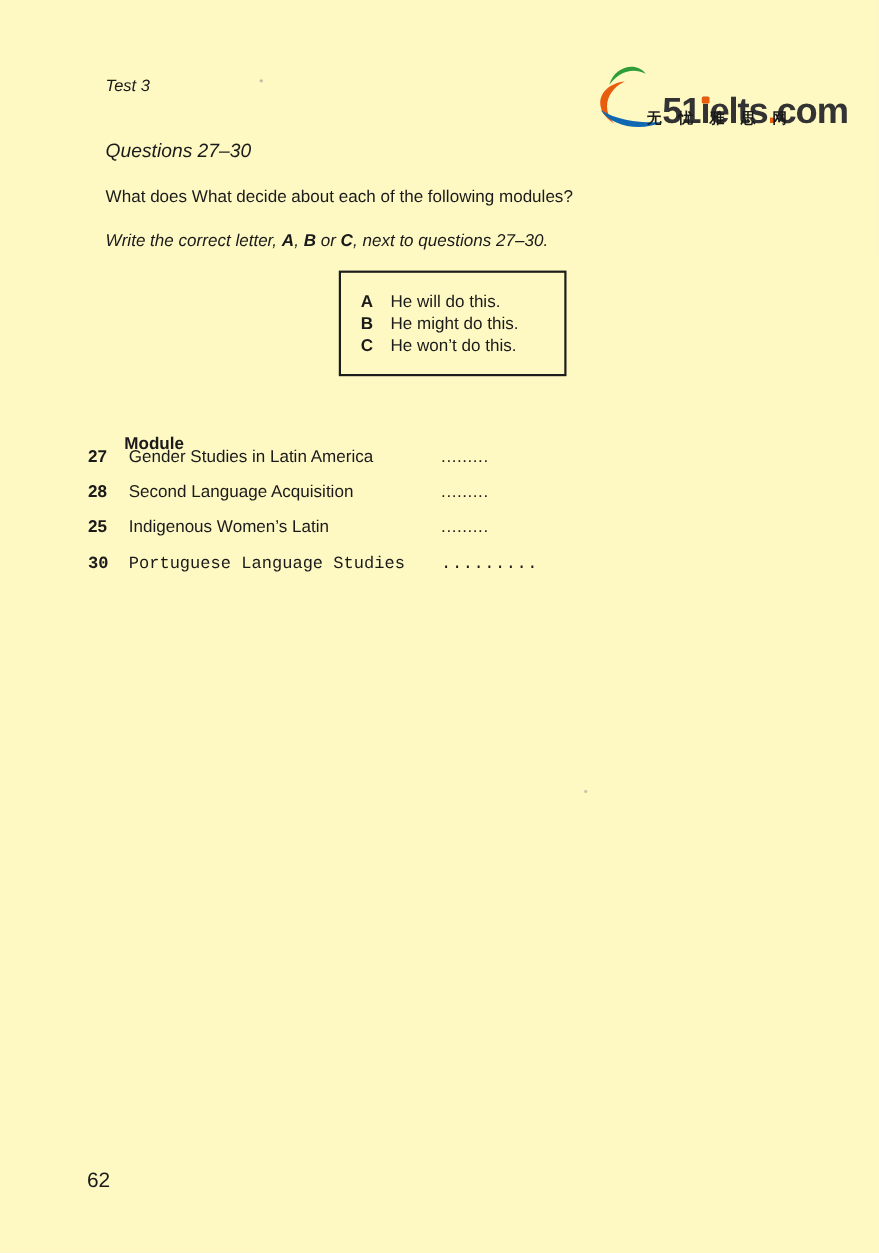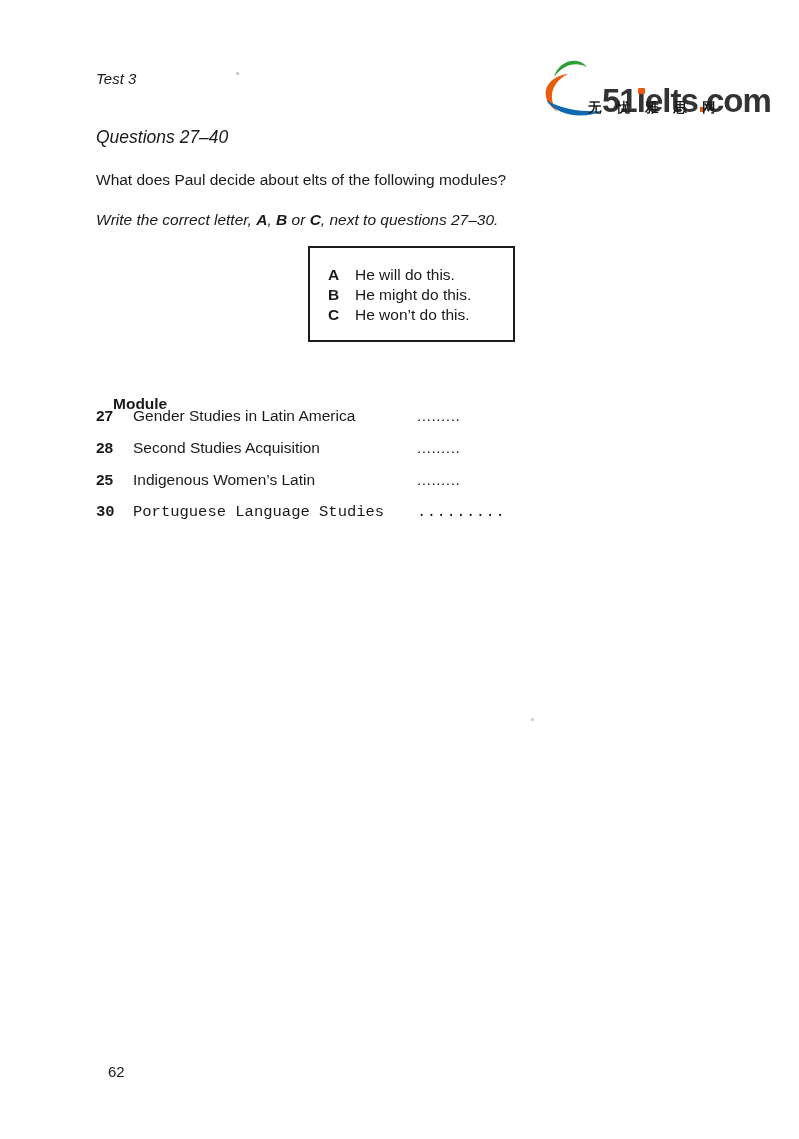--- a/index.html
+++ b/index.html
@@ -1,20 +1,20 @@
 <!DOCTYPE html>
 <html><head>
 <meta charset="utf-8">
 <style>
   html,body{margin:0;padding:0;background:#e8e8e8;}
   .page{
     position:relative;
     width:799px;height:1139px;
     margin:0 auto;
-    background:#ffffff;
+    background:#fef9c3;
     font-family:"Liberation Sans", sans-serif;
     color:#1a1a1a;
     overflow:hidden;
   }
   .abs{position:absolute;}
 
   
   .test-label{left:96px;top:70px;font-style:italic;font-size:15px;}
 
   
@@ -49,27 +49,27 @@
     left:308px;top:246px;width:207px;height:96px;
     border:2px solid #1c1c1c;box-sizing:border-box;
     padding-top:17px;
   }
   .opt-row{display:flex;line-height:20px;font-size:15.5px;}
   .opt-letter{font-weight:bold;margin-left:18px;width:27px;flex:none;}
   .opt-text{flex:none;}
 
   
   .module-heading{left:113px;top:375px;font-weight:bold;font-size:15.5px;margin-top:20px;}
-  .module-row{left:96px;width:420px;height:20px;font-size:15.5px;}
+  .module-row{left:80px;width:420px;height:20px;font-size:15.5px;}
   .module-row .num{position:absolute;left:0;top:0;font-weight:bold;}
   .module-row .title{position:absolute;left:37px;top:0;white-space:nowrap;}
   .module-row .dots{position:absolute;left:321px;top:0;letter-spacing:0.5px;}
 
   
-  .page-number{left:108px;top:1063px;font-size:15px;}
+  .page-number{left:79px;top:1063px;font-size:19px;}
 
   
   .speck{width:3px;height:3px;background:#8a8a8a;border-radius:50%;}
   .speck1{left:236px;top:72px;opacity:.55;}
   .speck2{left:531px;top:718px;opacity:.45;}
 </style>
 </head>
 <body>
 
 <div class="page">
@@ -79,23 +79,23 @@
   <div class="abs logo">
     <svg class="logo-swirl" width="70" height="62" viewBox="0 0 70 62">
       <path d="M16,19 C20,3 40,-3 49,9 C37,3 25,7 16,19 Z" fill="#2f9e38"></path>
       <path d="M30,16 C8,18 -2,40 20,54 C9,42 13,24 30,16 Z" fill="#e85c0e"></path>
       <path d="M8,42 C18,57 44,62 64,53 C46,54 24,52 8,42 Z" fill="#0f68b2"></path>
     </svg>
     <div class="brand"><span>51</span><span class="segi"><span>i</span><span class="i-tittle"></span></span><span>elts</span><span class="brand-dot">.</span><span>com</span></div>
     <div class="tagline">无忧雅思网</div>
   </div>
 
-  <div class="abs q-heading">Questions 27–40</div>
+  <div class="abs q-heading">Questions 27–30</div>
 
-  <div class="abs q-prompt">What does Paul decide about elts of the following modules?</div>
+  <div class="abs q-prompt">What does What decide about each of the following modules?</div>
 
   <div class="abs q-instruction"><span>Write the correct letter, </span><b>A</b><span>, </span><b>B</b><span> or </span><b>C</b><span>, next to questions 27–30.</span></div>
 
   <div class="abs options-box">
     <div class="opt-row">
       <span class="opt-letter">A</span>
       <span class="opt-text">He will do this.</span>
     </div>
     <div class="opt-row">
       <span class="opt-letter">B</span>
@@ -109,21 +109,21 @@
 
   <div class="abs module-heading">Module</div>
 
   <div class="abs module-row" style="top:407px;">
     <span class="num">27</span>
     <span class="title">Gender Studies in Latin America</span>
     <span class="dots">.........</span>
   </div>
   <div class="abs module-row" style="top:439px;text-align:right;">
     <span class="num">28</span>
-    <span class="title">Second Studies Acquisition</span>
+    <span class="title">Second Language Acquisition</span>
     <span class="dots">.........</span>
   </div>
   <div class="abs module-row" style="top:471px;">
     <span class="num">25</span>
     <span class="title">Indigenous Women’s Latin</span>
     <span class="dots">.........</span>
   </div>
   <div class="abs module-row" style="top:503px;font-family:Liberation Mono, monospace;">
     <span class="num">30</span>
     <span class="title">Portuguese Language Studies</span>

